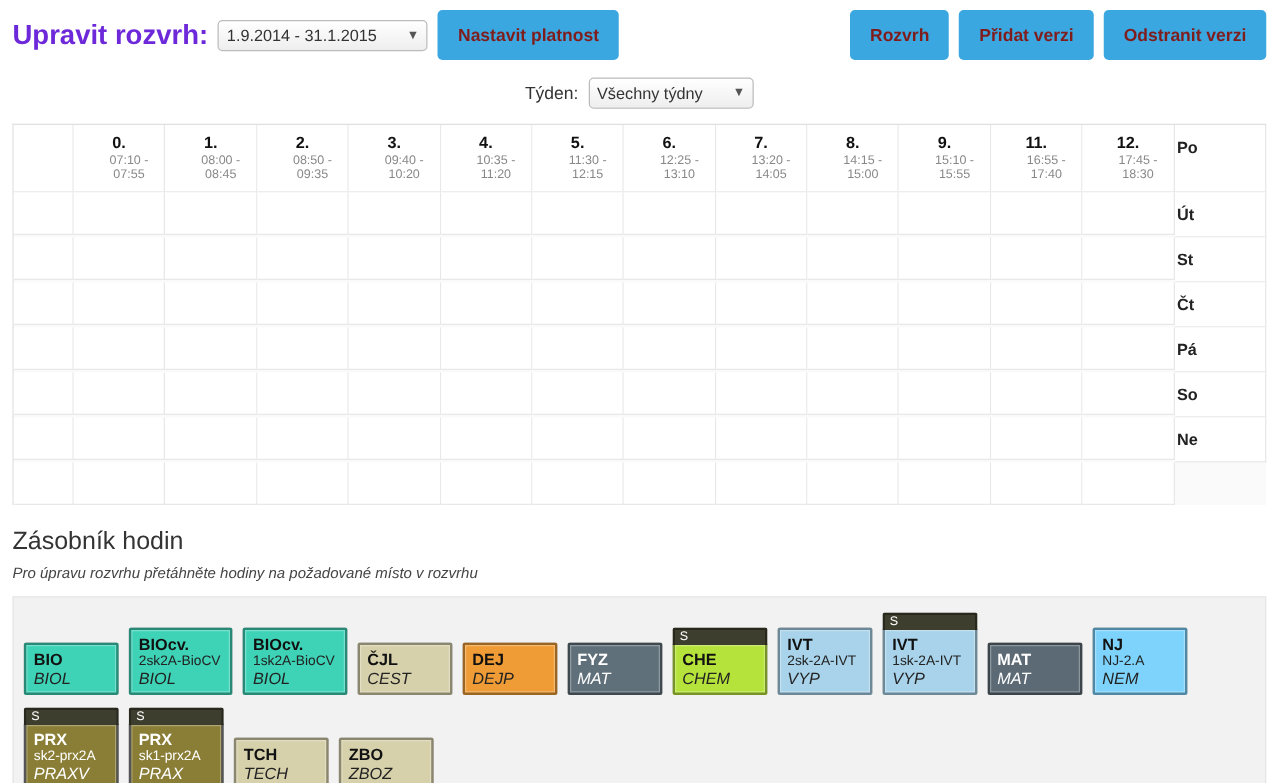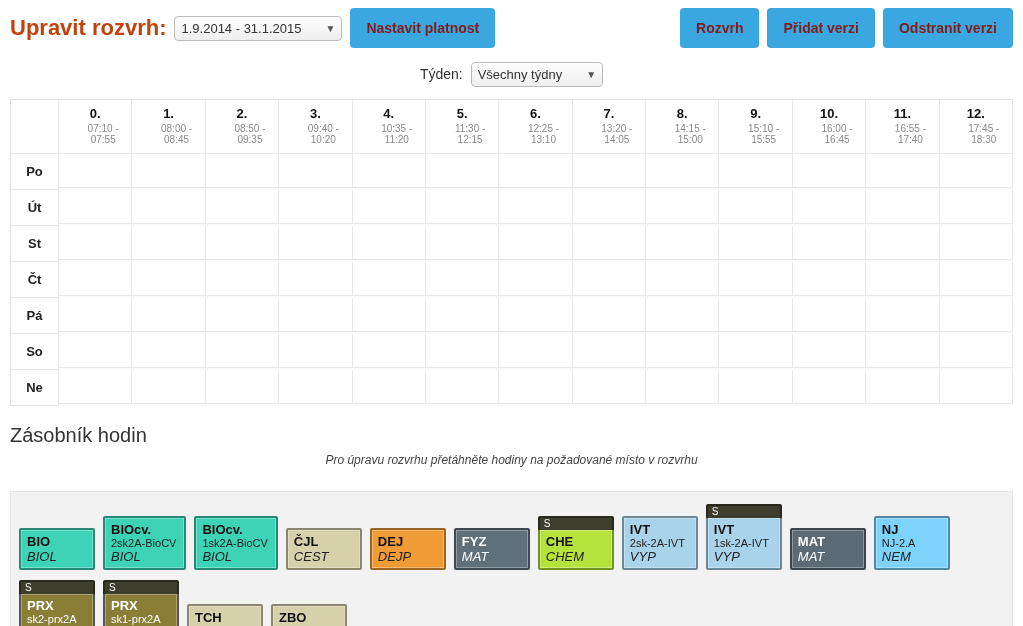--- a/index.html
+++ b/index.html
@@ -1,39 +1,39 @@
 <!DOCTYPE html>
 <html><head>
 <meta charset="utf-8">
 <style>
 * { box-sizing: border-box; margin: 0; padding: 0; }
 body { font-family: Arial, Helvetica, sans-serif; font-size: 13px; color: #333; background: #fff; padding: 8px 10px; width: 1023px; }
 
 .header-row { display: flex; align-items: center; gap: 8px; margin-bottom: 14px; }
-.header-title { font-size: 22px; font-weight: bold; color: #c2410c; }
+.header-title { font-size: 22px; font-weight: bold; color: #6d28d9; }
 .select { border: 1px solid #bbb; border-radius: 4px; padding: 4px 6px; background: linear-gradient(#fff,#eee); font-size: 13px; cursor: pointer; display: inline-flex; align-items: center; gap: 24px; }
 .select .caret { font-size: 10px; color: #555; }
 .btn { background: #3aa7e0; color: #7f1d1d; border: none; border-radius: 4px; padding: 12px 16px; font-size: 14px; font-weight: bold; cursor: pointer; }
 .header-spacer { flex: 1; }
 
 .week-row { text-align: center; margin-bottom: 12px; font-size: 14px; }
 .week-row .label { margin-right: 4px; }
 
 .grid { display: grid; grid-template-columns: 48px repeat(13, 1fr); border-left: 1px solid #e0e0e0; border-top: 1px solid #e0e0e0; background: #fafafa; }
 .grid .head-cell, .grid .row-cell, .grid .day-cell {
   border-right: 1px solid #e8e8e8; border-bottom: 1px solid #e8e8e8;
 }
 .head-cell { background: #fff; text-align: center; padding: 6px 2px 8px; }
 .head-cell .num { font-weight: bold; font-size: 13px; color: #111; }
 .head-cell .time { font-size: 10px; color: #888; margin-top: 2px; margin-left: 16px; }
-.day-cell { background: #fff; font-weight: bold; text-align: center; padding: 10px 2px; font-size: 13px; color: #222; }
+.day-cell { background: #fff; font-weight: bold; text-align: left; padding: 10px 2px; font-size: 13px; color: #222; }
 .row-cell { background: #fff; height: 34px; }
 
 .stash-title { font-size: 20px; color: #333; margin: 18px 0 6px; }
-.stash-hint { font-size: 12px; font-style: italic; color: #444; margin-bottom: 24px; text-align: center; }
+.stash-hint { font-size: 12px; font-style: italic; color: #444; margin-bottom: 12px; }
 
 .stash-area { background: #f2f2f2; border: 1px solid #e6e6e6; padding: 10px 8px; }
 .stash-row { display: flex; flex-wrap: wrap; gap: 8px; align-items: flex-end; margin-bottom: 8px; }
 .stash-row:last-child { margin-bottom: 0; }
 
 .lesson { border: 2px solid rgba(0,0,0,0.35); border-radius: 2px; min-width: 76px; padding: 4px 8px 4px 6px; cursor: move; position: relative; font-size: 12px; box-shadow: 0 0 0 1px rgba(255,255,255,0.3) inset; }
 .lesson .sflag { position: absolute; top: -14px; left: -2px; right: -2px; height: 14px; background: #3e3e2e; border: 2px solid rgba(0,0,0,0.35); border-bottom: none; border-radius: 2px 2px 0 0; color: #fff; font-size: 10px; padding: 0 4px; line-height: 12px; }
 .lesson .title { font-weight: bold; font-size: 13px; color: #111; }
 .lesson .group { font-size: 11px; color: #222; }
 .lesson .room { font-style: italic; font-size: 13px; color: #222; }
@@ -111,24 +111,20 @@
     </div>
     <div class="head-cell">
       <div class="num">8.</div>
       <div class="time">14:15 - 15:00</div>
     </div>
     <div class="head-cell">
       <div class="num">9.</div>
       <div class="time">15:10 - 15:55</div>
     </div>
     <div class="head-cell">
-      <div class="num">10.</div>
-      <div class="time">16:00 - 16:45</div>
-    </div>
-    <div class="head-cell">
       <div class="num">11.</div>
       <div class="time">16:55 - 17:40</div>
     </div>
     <div class="head-cell">
       <div class="num">12.</div>
       <div class="time">17:45 - 18:30</div>
     </div>
     <div class="day-cell">Po</div>
     <div class="row-cell"></div>
     <div class="row-cell"></div>

